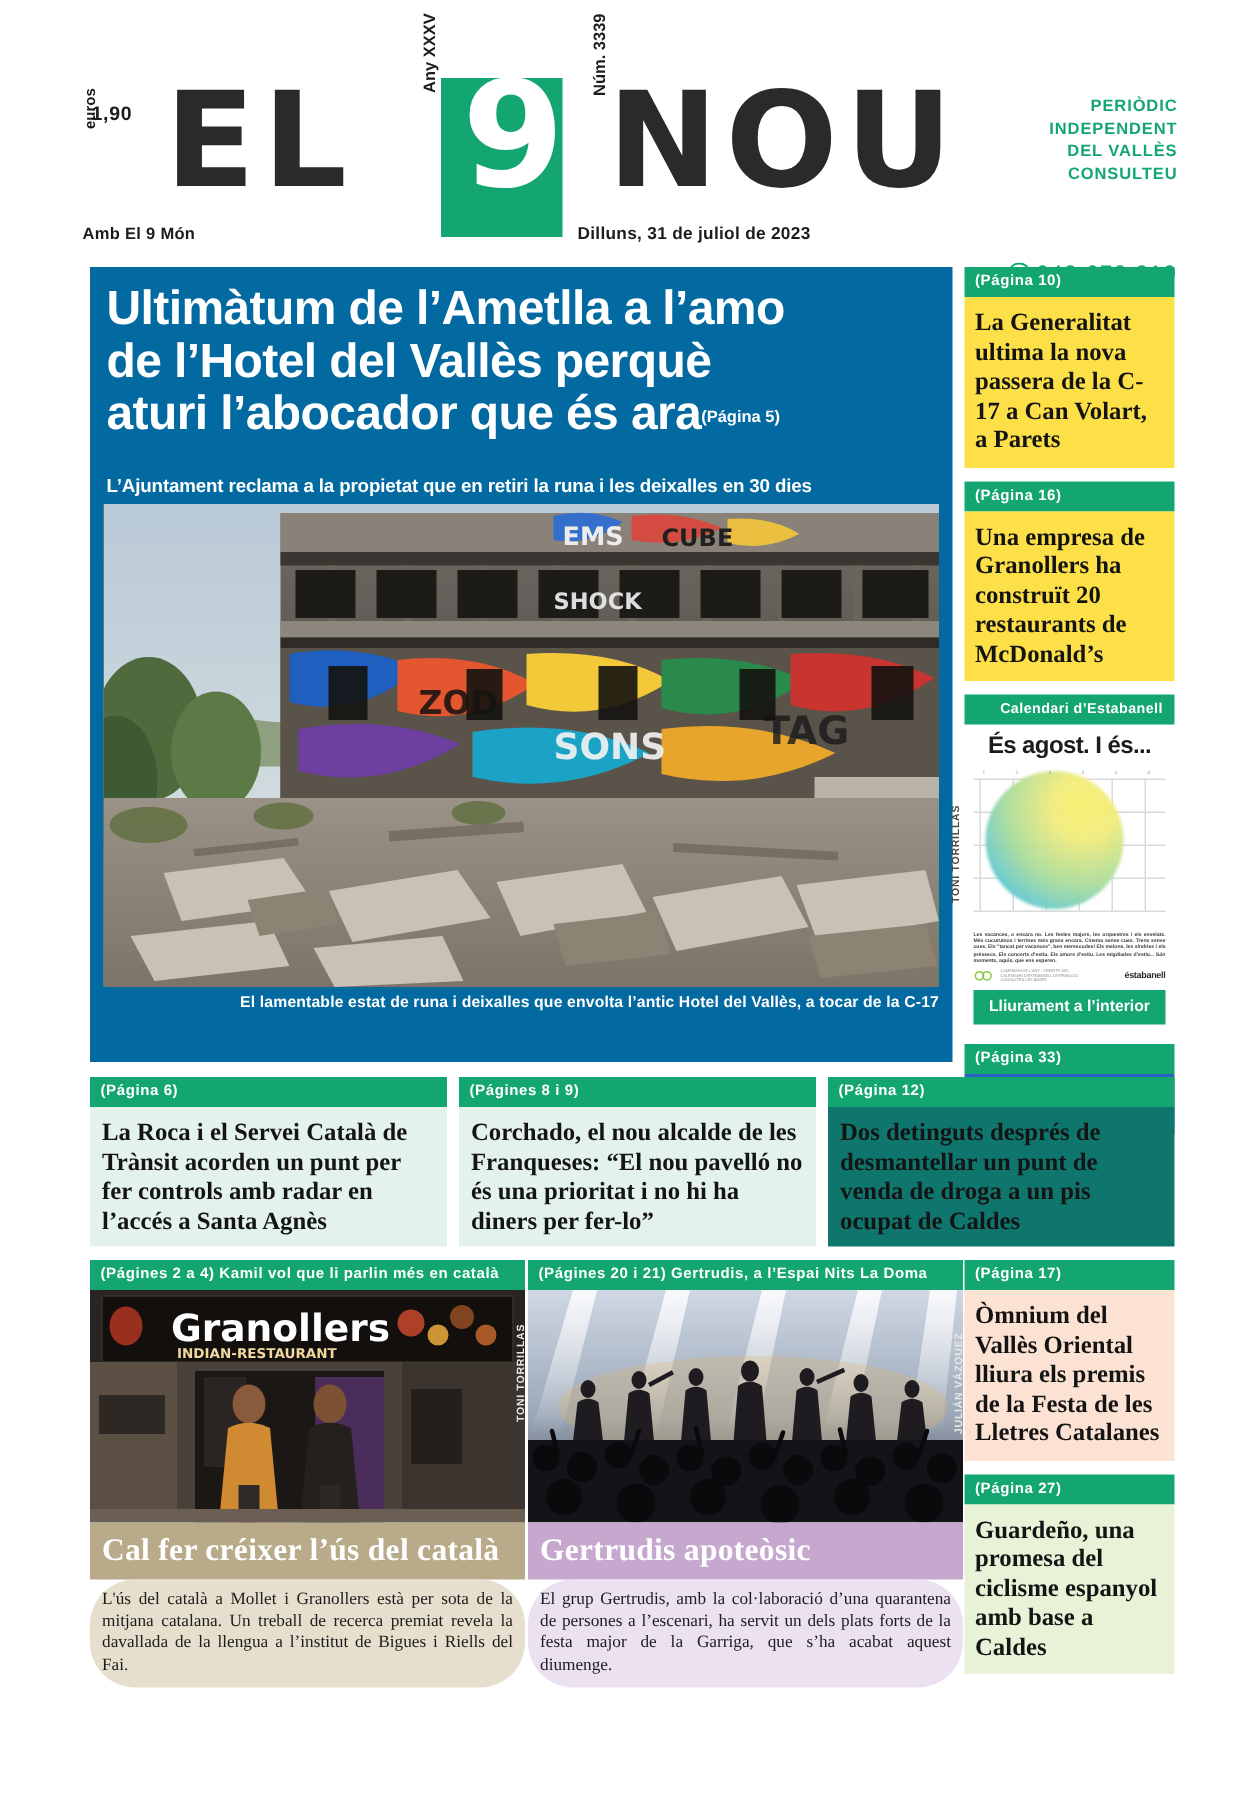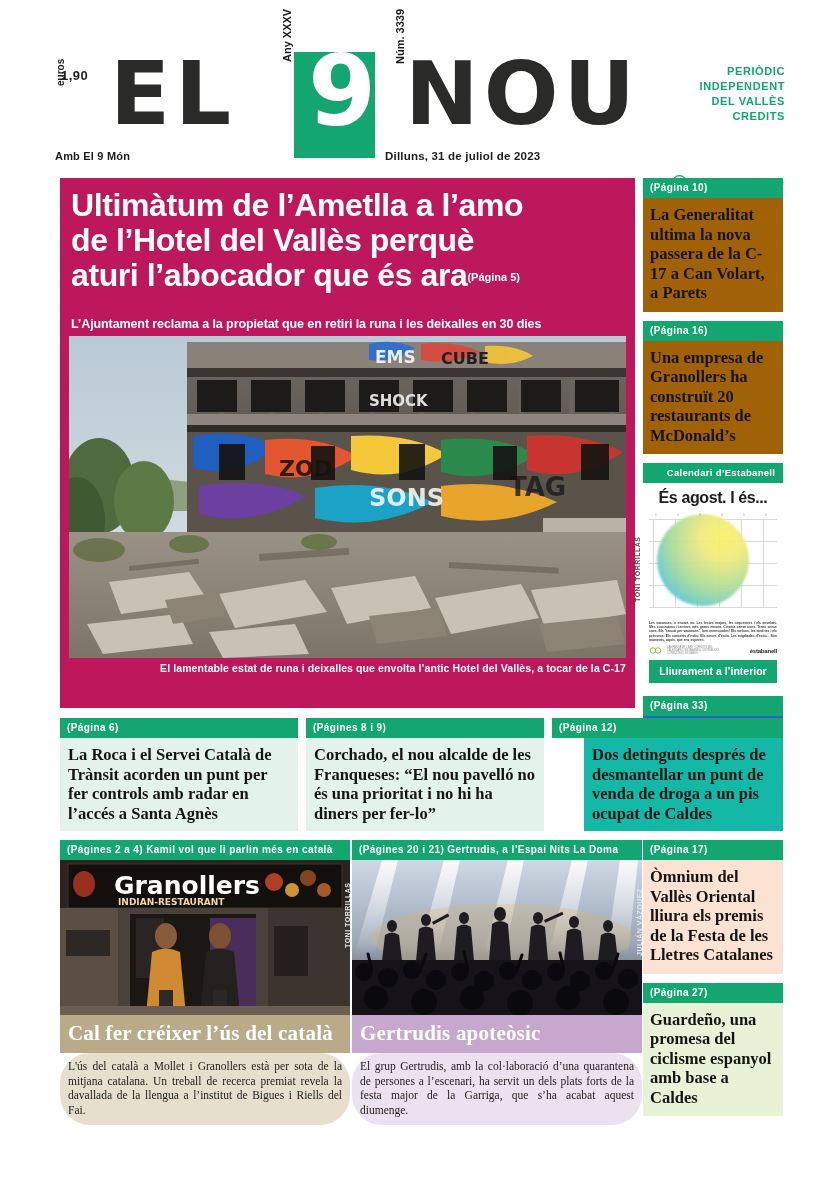--- a/index.html
+++ b/index.html
@@ -80,21 +80,21 @@
   
   .kicker {
     background:#13a670; color:#ffffff;
     font-size:10px; font-weight:bold; letter-spacing:.4px;
     padding:4px 7px 5px 7px;
   }
 
   
   .lead {
     position:absolute; left:60px; top:178px; width:575px; height:530px;
-    background:#be185d;
+    background:#0369a1;
   }
   .lead-h1 {
     position:absolute; left:11px; top:10px; width:553px;
     color:#fff; font-weight:bold; font-size:32px; line-height:35px;
     letter-spacing:-0.4px;
     font-family:"Liberation Sans", sans-serif;
   }
   .lead-page {
     font-size:11px; font-weight:bold; vertical-align:5px; letter-spacing:0; white-space:nowrap;
   }
@@ -117,21 +117,21 @@
   }
 
   
   .rail { position:absolute; left:643px; top:178px; width:140px; }
   .rail-box { width:140px; margin-bottom:9px; }
   .rail-body {
     padding:7px 7px 9px 7px;
     font-family:"Liberation Serif", serif;
     font-size:16.5px; line-height:19.5px; font-weight:bold; color:#141414;
   }
-  .bg-mint { background:#a16207; }
+  .bg-mint { background:#fde047; }
   .bg-peach { background:#fbe2d2; }
   .bg-lime { background:#e8f2d6; }
 
   
   .cal-box { width:140px; background:#ffffff; border:0; margin-bottom:9px; }
   .cal-head {
     background:#13a670; color:#fff; text-align:center;
     font-size:9.5px; font-weight:bold; padding:4px 0 5px 16px; letter-spacing:.3px;
   }
   .cal-inner { padding:6px 6px 4px 6px; }
@@ -174,21 +174,21 @@
   .strip { position:absolute; left:60px; top:718px; width:723px; height:105px; }
   .strip-col { position:absolute; top:0; }
   .strip-c1 { left:0px; width:238px; }
   .strip-c2 { left:246px; width:238px; }
   .strip-c3 { left:492px; width:231px; }
   .strip-body {
     background:#e4f2ec; padding:7px 7px 8px 8px;
     font-family:"Liberation Serif", serif;
     font-weight:bold; font-size:16.5px; line-height:19.5px; color:#141414;
   }
-  .strip-c3 .strip-body { background:#14b8a6;margin-left:32px; }
+  .strip-c3 .strip-body { background:#0f766e; }
 
   
   .feat { position:absolute; top:840px; }
   .feat-a { left:60px; width:290px; }
   .feat-b { left:352px; width:290px; }
   .feat-photo { position:relative; width:100%; height:155px; overflow:hidden; }
   .feat-title {
     font-family:"Liberation Serif", serif;
     font-weight:bold; font-size:21px; color:#ffffff;
     padding:6px 8px 7px 8px; letter-spacing:.2px;
@@ -224,21 +224,21 @@
     </div>
 
     <div class="rot-num">Núm. 3339</div>
 
     <div class="logo-nou">NOU</div>
 
     <div class="tagline">
       <div>PERIÒDIC</div>
       <div>INDEPENDENT</div>
       <div>DEL VALLÈS</div>
-      <div>CREDITS</div>
+      <div>CONSULTEU</div>
     </div>
 
     <div class="subline-left">Amb El 9 Món</div>
     <div class="subline-date">Dilluns, 31 de juliol de 2023</div>
 
     <div class="wa-block">
       <svg class="wa-icon" viewBox="0 0 24 24">
         <circle cx="12" cy="12" r="11" fill="none" stroke="#13a670" stroke-width="2"></circle>
         <path d="M8.6 7.4c.4-.1.8 0 1 .4l.8 1.5c.2.3.1.6-.1.8l-.5.5c-.1.1-.2.3-.1.5.4.9 1.3 1.8 2.2 2.2.2.1.4 0 .5-.1l.5-.5c.2-.2.5-.3.8-.1l1.5.8c.4.2.5.6.4 1-.2.7-.9 1.2-1.7 1.2-3 0-5.9-2.9-5.9-5.9 0-.8.5-1.5 1.2-1.8z" fill="#13a670"></path>
         <path d="M5.5 18.5l1.1-3" stroke="#13a670" stroke-width="2" fill="none" stroke-linecap="round"></path>

